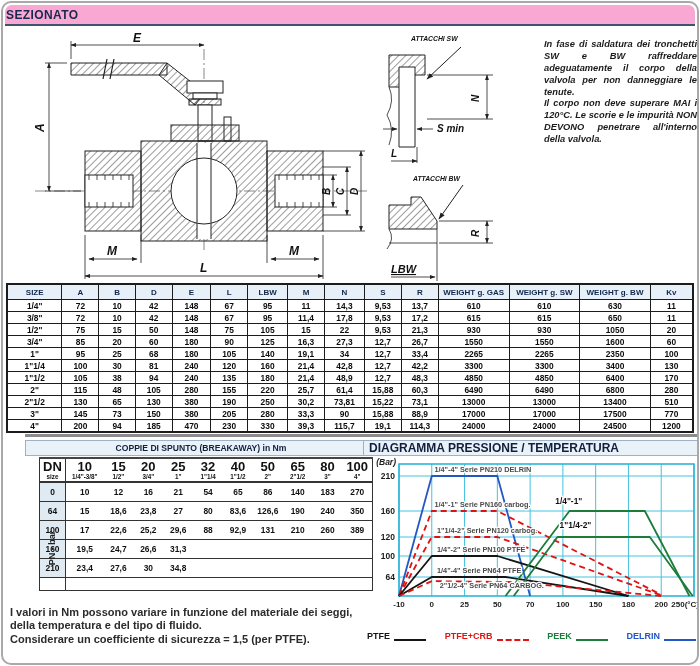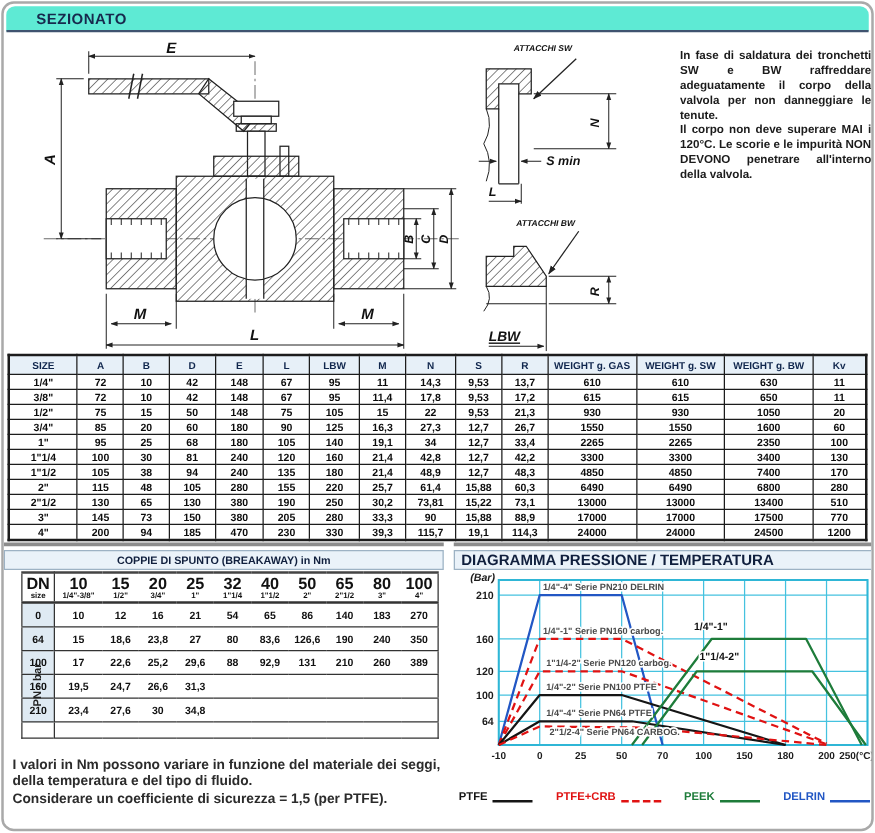--- a/index.html
+++ b/index.html
@@ -1,35 +1,35 @@
 <!DOCTYPE html>
 <html><head>
 <meta charset="utf-8">
 <style>
   html,body{margin:0;padding:0;width:700px;height:666px;background:#fff;overflow:hidden;
             font-family:"Liberation Sans",sans-serif;}
   .page{position:absolute;inset:1px;border:2px solid #a9a9a9;border-radius:10px;background:#fff;overflow:hidden;}
-  .hdr{position:absolute;top:2px;left:2px;right:2px;height:19px;background:#5eead4;
+  .hdr{position:absolute;top:2px;left:2px;right:2px;height:19px;background:#f9a8d4;
        border-bottom:2px solid #3f536f;border-radius:7px 7px 0 0;display:flex;align-items:center;
-       padding:0 24px;font-size:12px;font-weight:bold;color:#17294d;letter-spacing:.4px;}
+       padding:0 1px;font-size:12px;font-weight:bold;color:#17294d;letter-spacing:.4px;}
   .note{position:absolute;left:541px;top:36px;width:153px;font-size:9.3px;line-height:1.28;
         color:#1b1b1b;text-align:justify;font-weight:600;}
-  .note p{margin:0;}
+  .note p{margin:0;font-style:italic;}
   svg text{font-family:"Liberation Sans",sans-serif;}
 
   
   .dimwrap{position:absolute;left:3px;right:3px;top:280px;}
   table.dim{width:100%;border-collapse:collapse;table-layout:fixed;border:2px solid #1c1c1c;}
   table.dim th{background:#e7f0f8;border:1px solid #1c1c1c;font-size:8px;font-weight:bold;
                color:#10264d;height:14px;padding:0;}
   table.dim td{border:1px solid #1c1c1c;font-size:8.4px;font-weight:bold;color:#0c0c0c;
                text-align:center;height:11px;padding:0;white-space:nowrap;}
 
   
-  .tq-panel{position:absolute;left:0;top:431px;width:352px;border-top:3px solid #8c8c8c;padding-top:3px;}
+  .tq-panel{position:absolute;left:22px;top:431px;width:352px;border-top:3px solid #8c8c8c;padding-top:3px;}
   .tq-title{height:14px;background:#eaf2f9;border:1px solid #9db2c4;display:flex;align-items:center;
             justify-content:center;font-size:8.6px;font-weight:bold;color:#101f3d;}
   .tq-body{position:relative;margin-top:1px;}
   .tq-side{position:absolute;left:-3px;top:86px;transform:rotate(-90deg);transform-origin:center;
            font-size:9px;font-weight:bold;color:#222;white-space:nowrap;width:60px;text-align:center;}
   table.tq{margin-left:14px;border-collapse:collapse;width:334px;table-layout:fixed;
            border:1px solid #333;border-top:2px solid #444;}
   table.tq th{border-bottom:2px solid #333;padding:1px 0;vertical-align:bottom;}
   table.tq .dn{font-size:13px;font-weight:bold;color:#111;text-align:center;line-height:1.05;}
   table.tq .in{font-size:6.3px;font-weight:bold;color:#111;text-align:center;line-height:1.05;white-space:nowrap;}
@@ -364,21 +364,21 @@
             <td>94</td>
             <td>240</td>
             <td>135</td>
             <td>180</td>
             <td>21,4</td>
             <td>48,9</td>
             <td>12,7</td>
             <td>48,3</td>
             <td>4850</td>
             <td>4850</td>
-            <td>7400</td>
+            <td>6400</td>
             <td>170</td>
           </tr>
           <tr>
             <td>2"</td>
             <td>115</td>
             <td>48</td>
             <td>105</td>
             <td>280</td>
             <td>155</td>
             <td>220</td>

